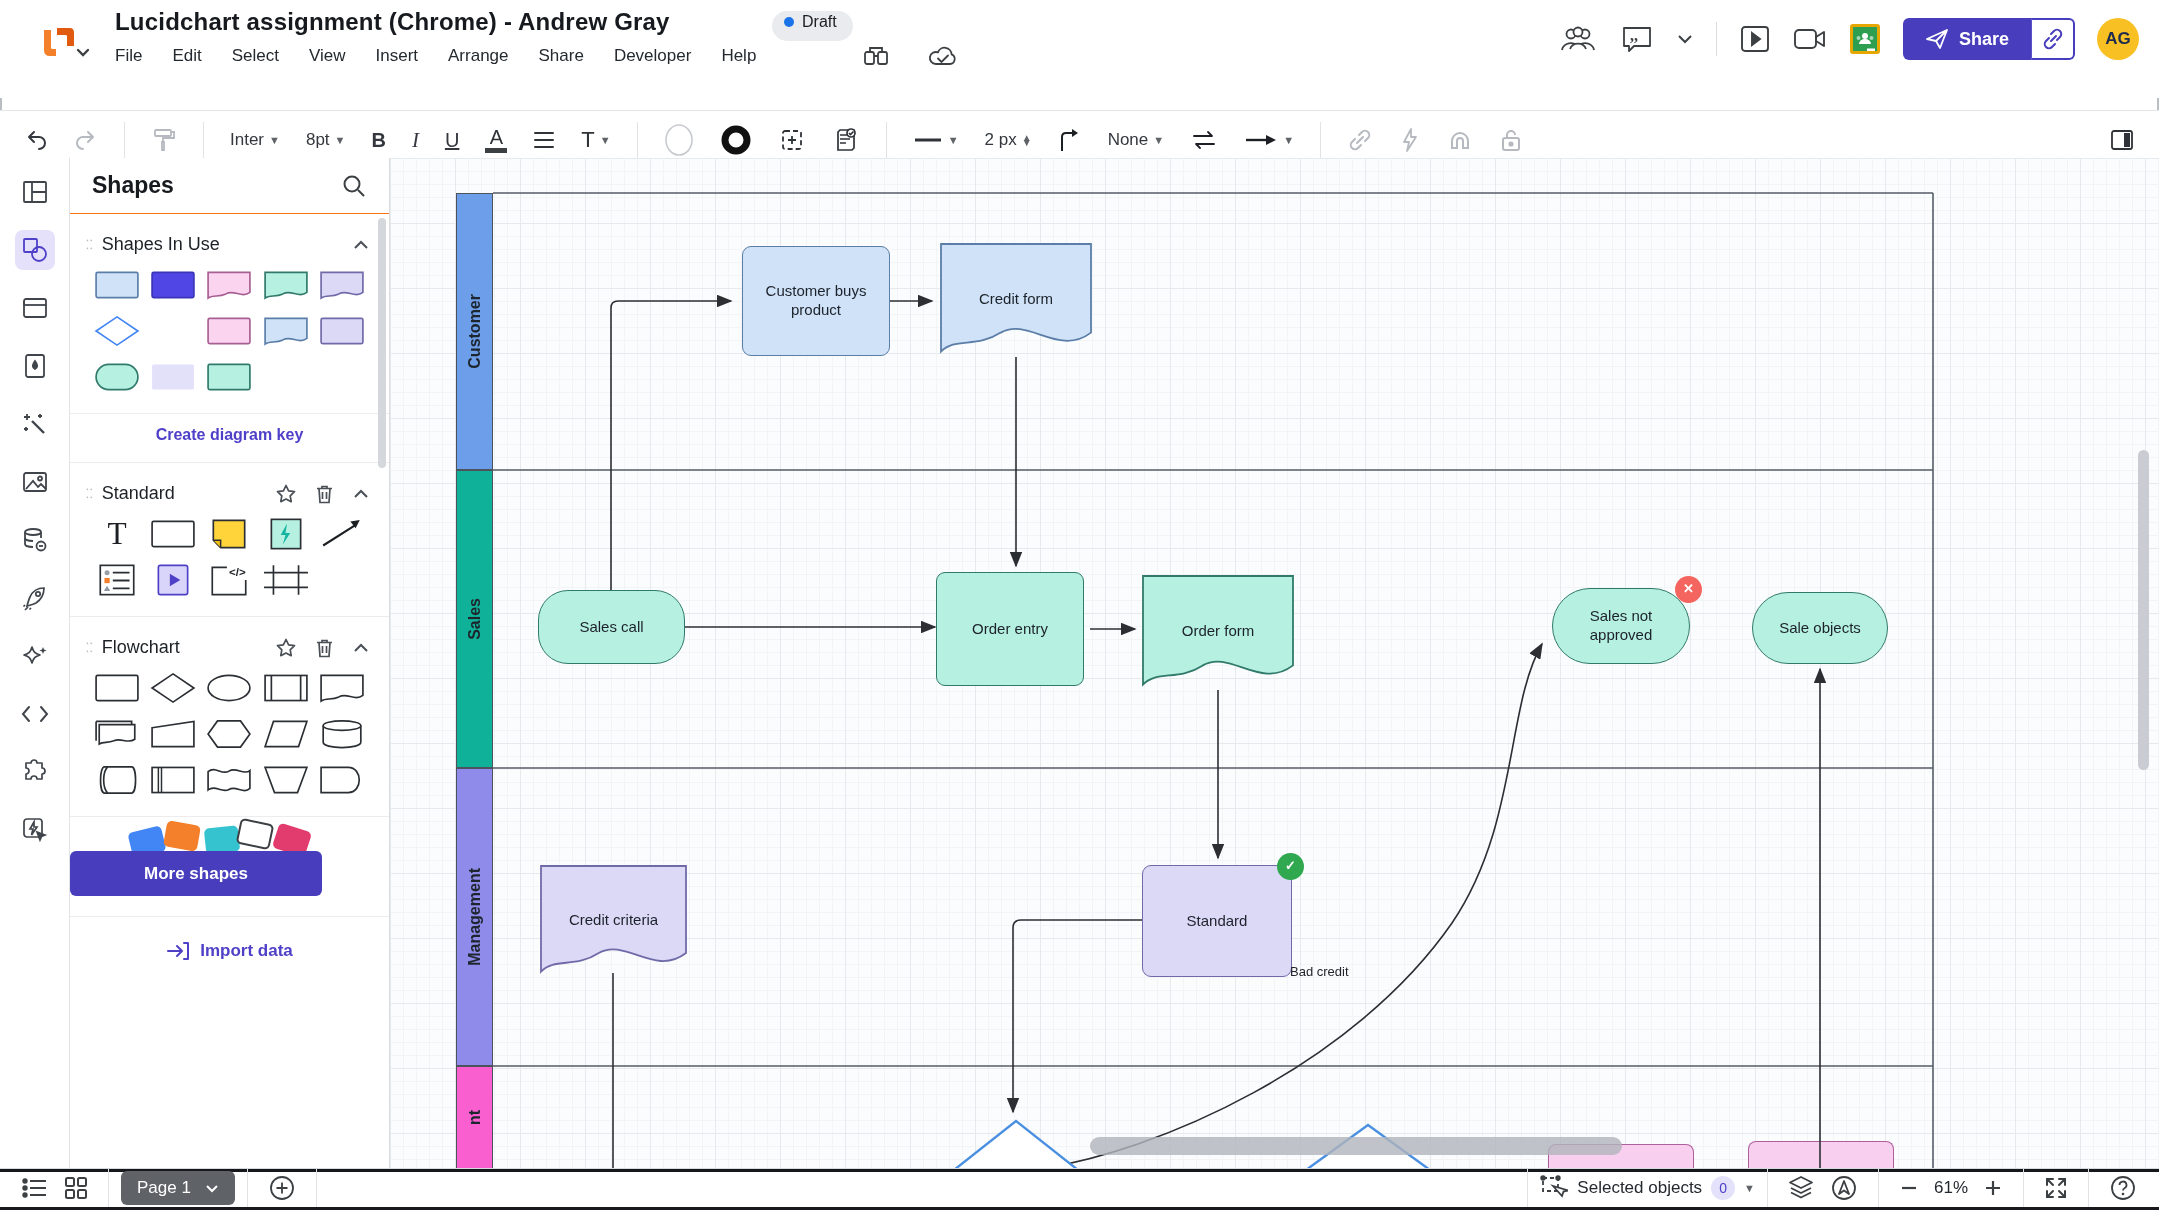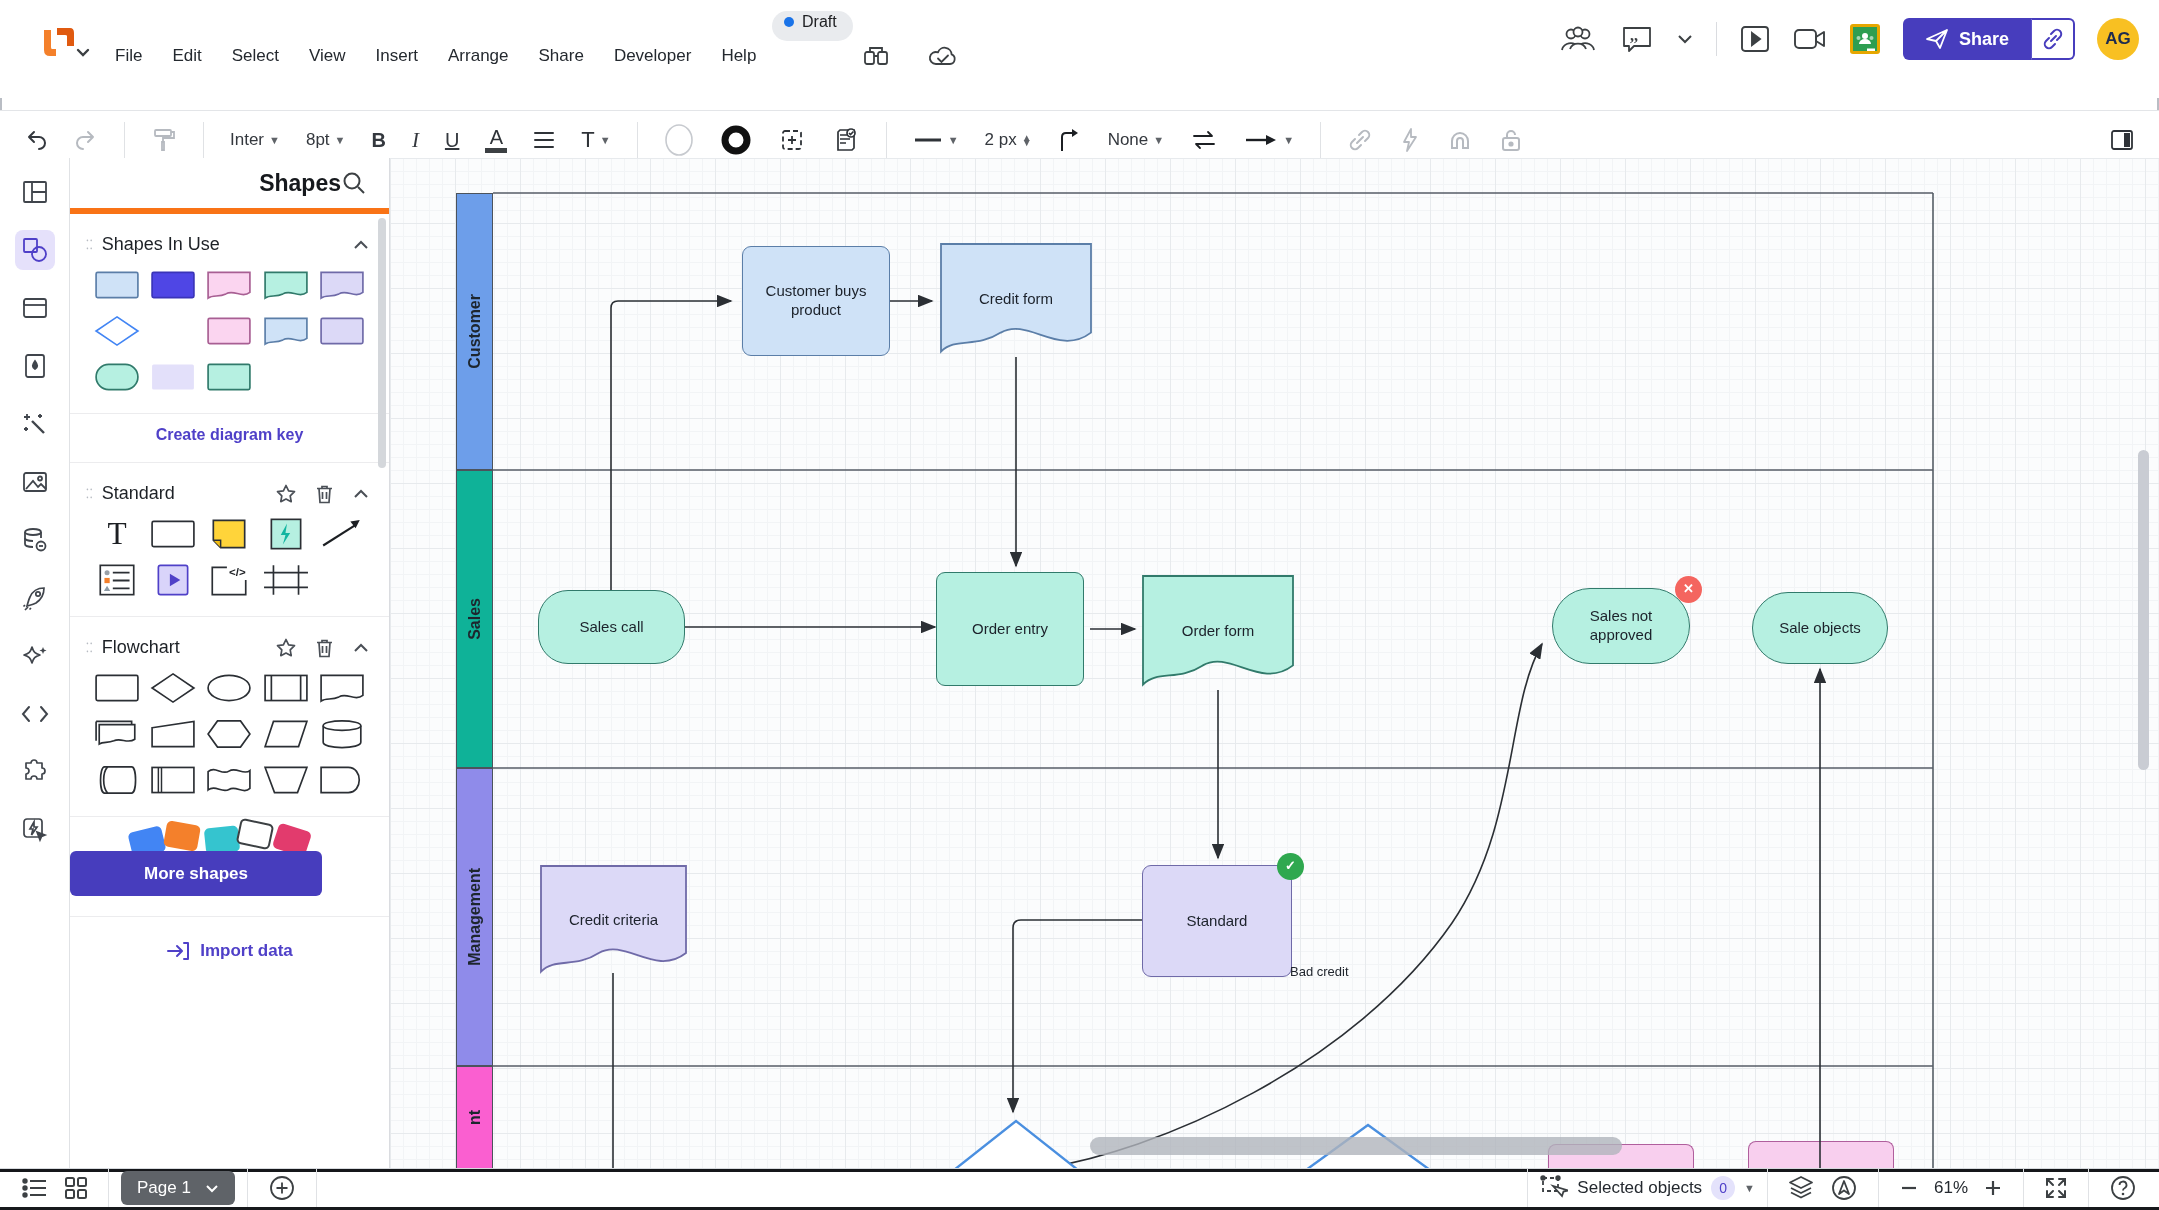--- a/index.html
+++ b/index.html
@@ -37,21 +37,21 @@
   #btn-textcolor .bar { width:22px; height:5px; background:#3c4043; }
   #spacer { flex:1; }
 
   
   #rail { position:absolute; left:0; top:158px; width:70px; height:1010px; background:#fff; border-right:1px solid #e0e2e5; display:flex; flex-direction:column; align-items:center; padding-top:14px; gap:18px; }
   .rail-item { width:40px; height:40px; display:flex; align-items:center; justify-content:center; border-radius:8px; cursor:pointer; color:#40454c; }
   .rail-item.active { background:#e5e1fb; color:#4f40c8; }
 
   
   #panel { position:absolute; left:70px; top:158px; width:320px; height:1010px; background:#fff; border-right:1px solid #dadce0; }
-  #panel-header { height:56px; display:flex; align-items:center; justify-content:flex-end; padding:0 22px; border-bottom:6px solid #f97316; }
+  #panel-header { height:56px; display:flex; align-items:center; justify-content:space-between; padding:0 22px; border-bottom:1px solid #f97316; }
   #panel-title { font-size:23px; font-weight:bold; color:#16191d; }
   .section { padding:16px 14px 6px 14px; border-bottom:1px solid #ececee; }
   .sec-head { display:flex; align-items:center; padding:4px 6px 10px 2px; }
   .drag-dots { color:#b7bbc2; font-size:13px; letter-spacing:1px; margin-right:8px; line-height:.6; }
   .sec-title { font-size:18px; font-weight:normal; color:#1d2126; flex:0 0 auto; }
   .sec-tools { margin-left:auto; display:flex; gap:20px; align-items:center; color:#4a4f56; }
   .pal-grid { display:grid; grid-template-columns:repeat(5,1fr); gap:14px 10px; padding:4px 10px 14px 10px; }
   .pal-item { width:46px; height:32px; display:flex; align-items:center; justify-content:center; cursor:grab; }
   .panel-link { color:#4f40c8; font-weight:bold; font-size:16px; text-align:center; padding:12px 0 18px 0; cursor:pointer; }
   #more-wrap { position:relative; padding:34px 0 20px 0; border-bottom:1px solid #ececee; }
@@ -101,20 +101,21 @@
 
   <div id="header">
     <div id="logo">
       <svg width="60" height="46" viewBox="0 0 60 46">
         <path d="M14,10 L14,30 Q14,36 20,36 L26,36 L26,29 L22,29 Q21,29 21,27 L21,10 Z" fill="#f4802b"></path>
         <path d="M27,8 L40,8 Q44,8 44,13 L44,26 L37,26 L37,16 Q37,15 35,15 L27,15 Z" fill="#e05a10"></path>
         <path d="M48,38 l5,-5 l3,3 l-5,5 z" fill="none"></path>
         <path d="M50,30 l5,5 l5,-5" stroke="#3c4043" stroke-width="2.4" fill="none" stroke-linecap="round" transform="translate(-2,0)"></path>
       </svg>
     </div>
+    <div id="title">Lucidchart assignment (Chrome) - Andrew Gray</div>
     <div id="draft-pill">
       <span id="draft-dot"></span>
       <span>Draft</span>
     </div>
     <div id="menu-row">
         <span>File</span>
         <span>Edit</span>
         <span>Select</span>
         <span>View</span>
         <span>Insert</span>

